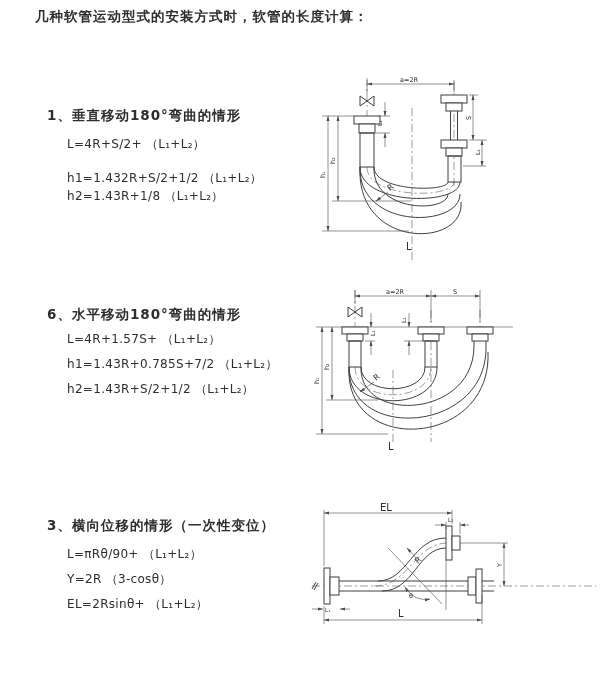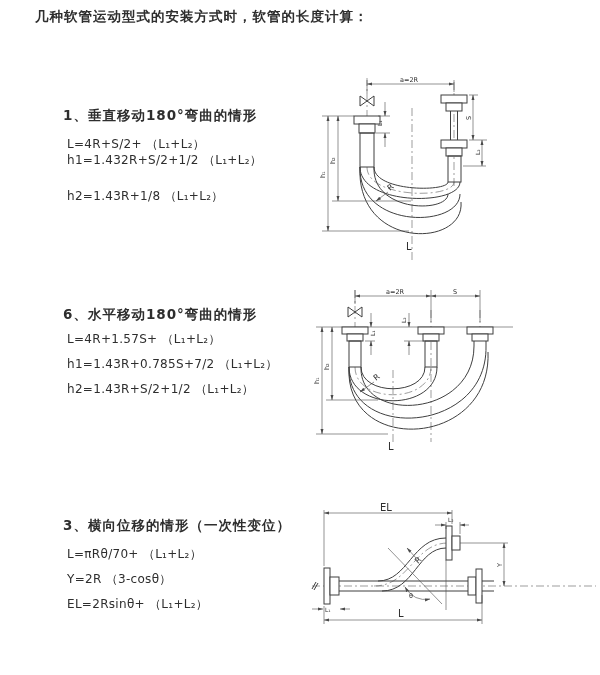--- a/index.html
+++ b/index.html
@@ -13,21 +13,20 @@
   }
   .page-title{
     position:absolute;left:35px;top:8px;
     font-size:13.5px;font-weight:bold;letter-spacing:1px;
     white-space:nowrap;
   }
   .section-heading{
     position:absolute;left:47px;
     font-size:13.5px;font-weight:bold;letter-spacing:1px;
     white-space:nowrap;
-    margin-left:16px;
   }
   .formula{
     position:absolute;left:67px;
     font-size:12px;font-weight:normal;letter-spacing:0.3px;
     white-space:nowrap;
   }
   .diagram{position:absolute;}
   .diagram .obj{stroke:#3f3f3f;stroke-width:1;fill:none;}
   .diagram .objw{stroke:#3f3f3f;stroke-width:1;fill:#ffffff;}
   .diagram .cl{stroke:#5a5a5a;stroke-width:0.6;fill:none;stroke-dasharray:8 3 2 3;}
@@ -41,30 +40,30 @@
   .diagram text.med{font-size:8px;}
   .diagram text.sm{font-size:5.8px;}
 </style>
 </head>
 <body>
 
 <div class="page-title">几种软管运动型式的安装方式时，软管的长度计算：</div>
 
 <div class="section-heading" style="top:107px">1、垂直移动180°弯曲的情形</div>
 <div class="formula" style="top:136px">L=4R+S/2+ （L₁+L₂）</div>
-<div class="formula" style="top:152px">h1=1.432R+S/2+1/2 （L₁+L₂）</div>
+<div class="formula" style="top:170px">h1=1.432R+S/2+1/2 （L₁+L₂）</div>
 <div class="formula" style="top:188px">h2=1.43R+1/8 （L₁+L₂）</div>
 
 <div class="section-heading" style="top:306px">6、水平移动180°弯曲的情形</div>
 <div class="formula" style="top:331px">L=4R+1.57S+ （L₁+L₂）</div>
 <div class="formula" style="top:356px">h1=1.43R+0.785S+7/2 （L₁+L₂）</div>
 <div class="formula" style="top:381px">h2=1.43R+S/2+1/2 （L₁+L₂）</div>
 
 <div class="section-heading" style="top:517px">3、横向位移的情形（一次性变位）</div>
-<div class="formula" style="top:546px">L=πRθ/70+ （L₁+L₂）</div>
+<div class="formula" style="top:546px">L=πRθ/90+ （L₁+L₂）</div>
 <div class="formula" style="top:571px">Y=2R （3-cosθ）</div>
 <div class="formula" style="top:596px">EL=2Rsinθ+ （L₁+L₂）</div>
 
 <svg class="diagram" style="left:312px;top:70px" width="282" height="195" viewBox="0 0 282 195">
   <defs>
     <marker id="ar1" viewBox="0 0 10 10" refX="9.5" refY="5" markerWidth="9" markerHeight="9" orient="auto-start-reverse">
       <path d="M0,2.2 L10,5 L0,7.8 Z" fill="#4a4a4a"></path>
     </marker>
     <pattern id="ht1" width="4" height="4" patternUnits="userSpaceOnUse">
       <path d="M0,4 L4,0 M0,0 L4,4" stroke="#6a6a6a" stroke-width="0.45"></path>

